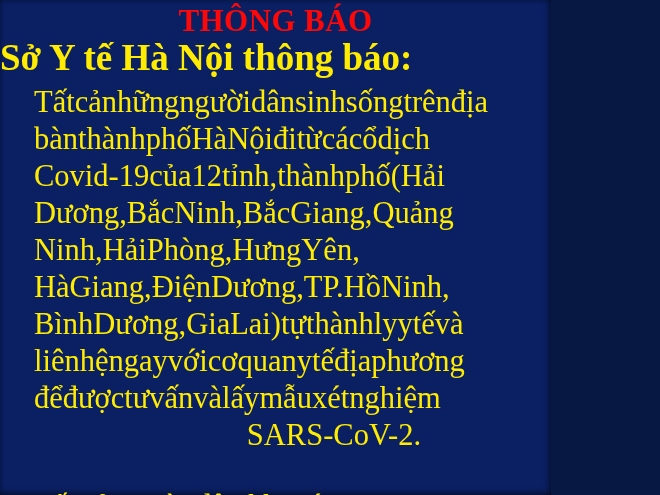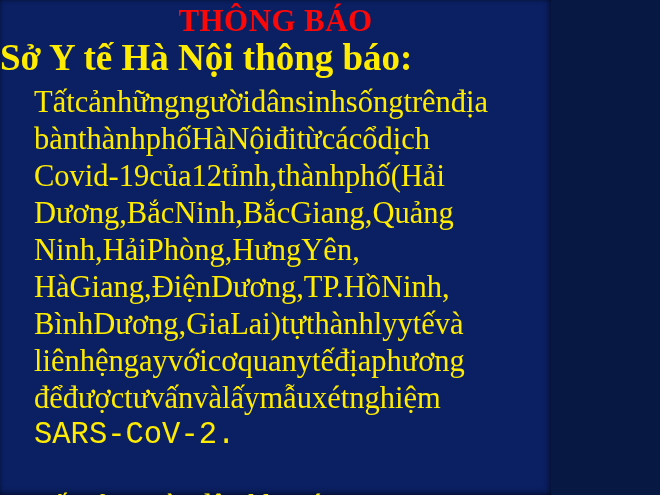--- a/index.html
+++ b/index.html
@@ -73,22 +73,21 @@
     width: 100%;
     white-space: nowrap;
     height: 37px;
     align-items: flex-start;
   }
   
   .copy-line.justify {
   }
   
   .copy-line.flush {
-    justify-content: flex-start;
-    font-family: Liberation Mono, monospace;
+    justify-content: center;
   }
   .copy-line .w {
     display: inline-block;
   }
 
   
   #overflow-line {
     position: absolute;
     left: 34px;
     top: 488px;

